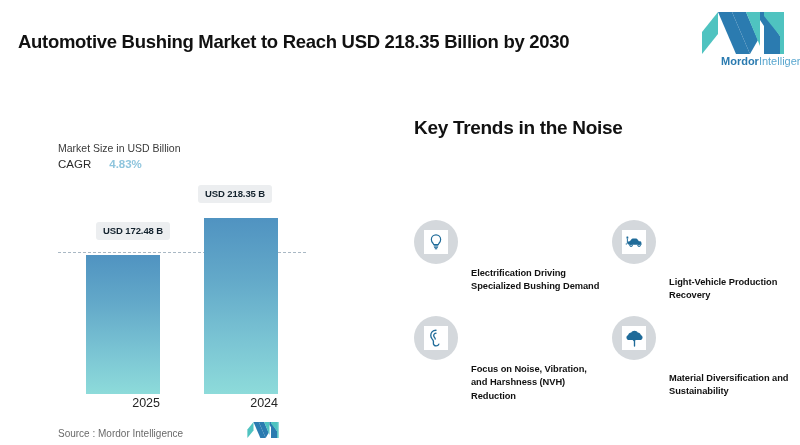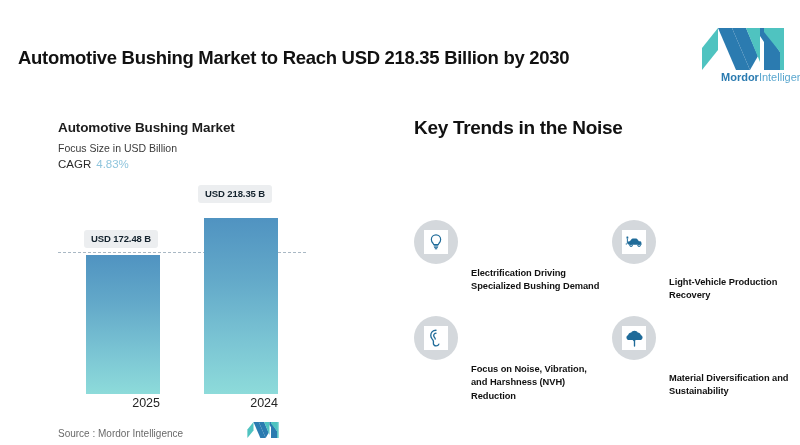--- a/index.html
+++ b/index.html
@@ -12,21 +12,21 @@
     height: 445px;
     position: relative;
     font-family: "Liberation Sans", sans-serif;
     color: #1a1a1a;
     overflow: hidden;
   }
 
   
   #header {
     position: absolute;
-    left: 0; top: 16px;
+    left: 0; top: 0;
     width: 688px; height: 92px;
   }
   #page-title {
     position: absolute;
     left: 18px;
     top: 31px;
     font-size: 18.5px;
     font-weight: bold;
     letter-spacing: -0.3px;
     color: #111111;
@@ -84,21 +84,22 @@
   }
   #cagr-row {
     position: absolute;
     left: 58px; top: 66px;
     font-size: 11.5px;
     color: #2b2b2b;
     white-space: nowrap;
   }
   #cagr-row .cagr-value {
     color: #8fc5dd;
-    margin-left: 5px;
+    margin-left: 18px;
+    font-weight: bold;
   }
 
   #plot {
     position: absolute;
     left: 0; top: 92px;
     width: 380px; height: 210px;
   }
   .ref-line {
     position: absolute;
     left: 58px;
@@ -126,21 +127,21 @@
   .x-tick {
     position: absolute;
     font-size: 12.5px;
     color: #242424;
     text-align: right;
     white-space: nowrap;
   }
 
   
   #bar-2025 { left: 86px; width: 74px; height: 139px; }
-  #bar-2025-label { left: 84px; top: 38px; margin-top: 8px; }
+  #bar-2025-label { left: 96px; top: 38px; }
   #tick-2025 { left: 86px; width: 74px; top: 212px; }
   
   #bar-2030 { left: 204px; width: 74px; height: 176px; }
   #bar-2030-label { left: 198px; top: 1px; }
   #tick-2030 { left: 204px; width: 74px; top: 212px; }
 
   
   #source-row {
     position: absolute;
     left: 58px;
@@ -226,22 +227,21 @@
       </svg>
     </div>
     <div class="wordmark">
       <span>Mordor</span><span class="light">Intelligence</span>
     </div>
   </div>
 </div>
 
 <div id="chart-panel">
 
-  <div id="chart-title">Automotive Bushing Market</div>
-  <div id="chart-subtitle">Focus Size in USD Billion</div>
+  <div id="chart-subtitle">Market Size in USD Billion</div>
   <div id="cagr-row">
     <span>CAGR</span><span class="cagr-value">4.83%</span>
   </div>
 
   <div id="plot">
     <div class="ref-line"></div>
 
     <div class="bar" id="bar-2025"></div>
     <div class="bar-label" id="bar-2025-label">USD 172.48 B</div>
     <div class="x-tick" id="tick-2025">2025</div>

